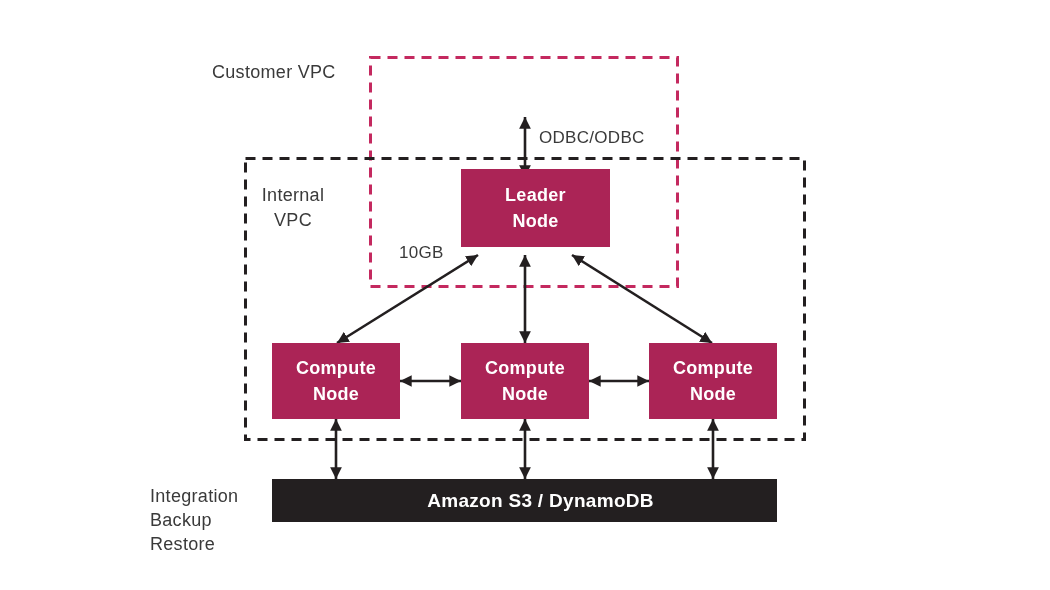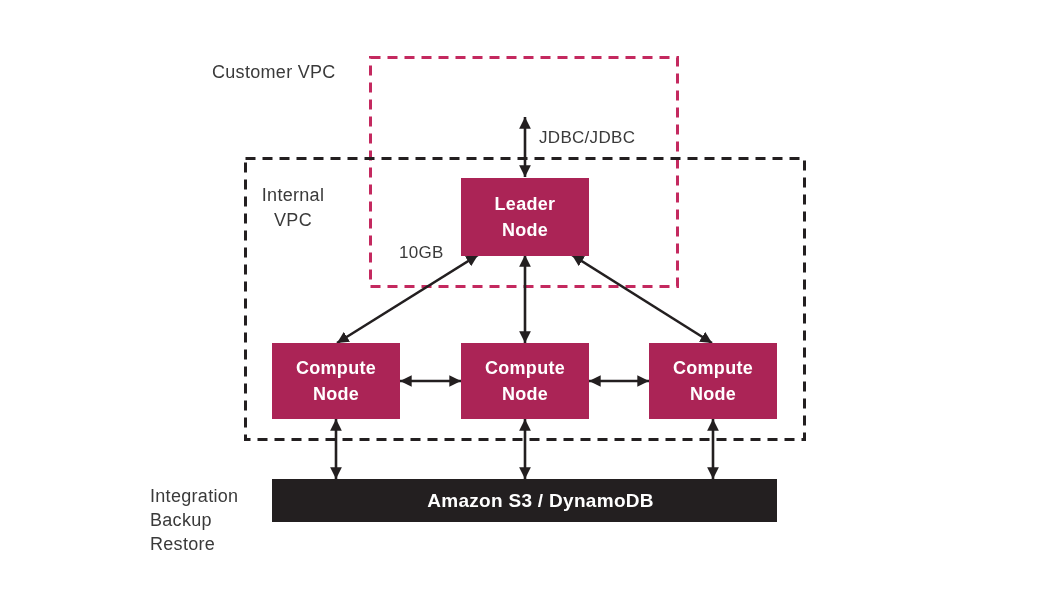--- a/index.html
+++ b/index.html
@@ -75,30 +75,30 @@
       <line x1="525" y1="419" x2="525" y2="479" marker-start="url(#ah)" marker-end="url(#ah)"></line>
       <line x1="713" y1="419" x2="713" y2="479" marker-start="url(#ah)" marker-end="url(#ah)"></line>
     </g>
   </svg>
 
   <div class="label" style="left:212px; top:62px;">Customer VPC</div>
 
   <div class="label center multiline" style="left:251px; top:183px; width:84px;">Internal
 VPC</div>
 
-  <div class="label small" style="left:539px; top:128px;">JDBC/JDBC</div>
+  <div class="label small" style="left:539px; top:128px;">ODBC/ODBC</div>
 
   <div class="label small" style="left:399px; top:243px;">10GB</div>
 
   <div class="label multiline" style="left:150px; top:484px; line-height:24px;">Integration
 Backup
 Restore</div>
 
 
-  <div class="box crimson" style="left:461px; top:178px; width:128px; height:78px;">
+  <div class="box crimson" style="left:461px; top:169px; width:149px; height:78px;">
     <span>Leader
 Node</span>
   </div>
 
   <div class="box crimson" style="left:272px; top:343px; width:128px; height:76px;">
     <span>Compute
 Node</span>
   </div>
 
   <div class="box crimson" style="left:461px; top:343px; width:128px; height:76px;">

